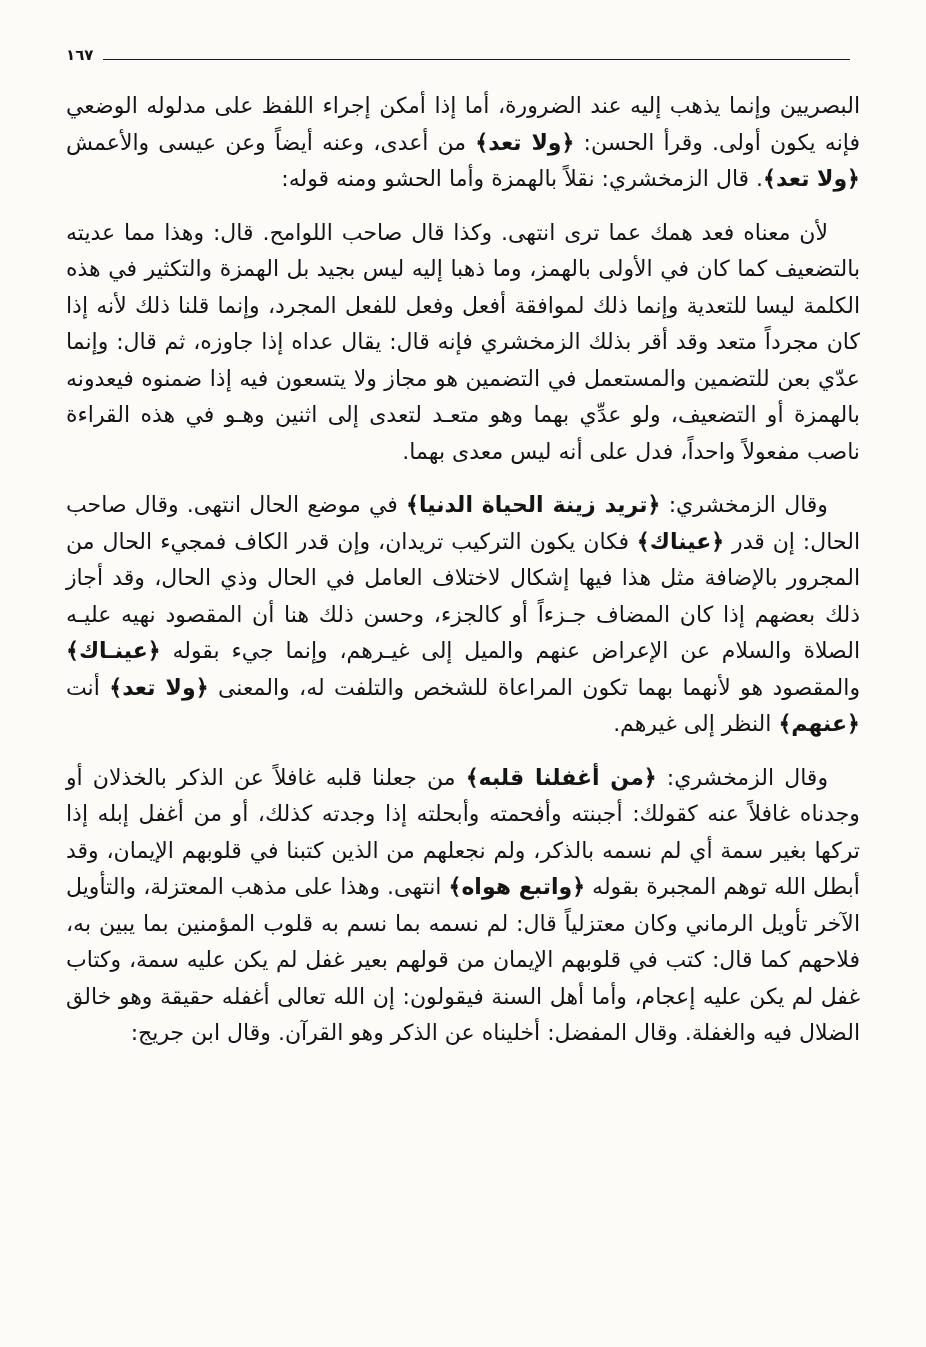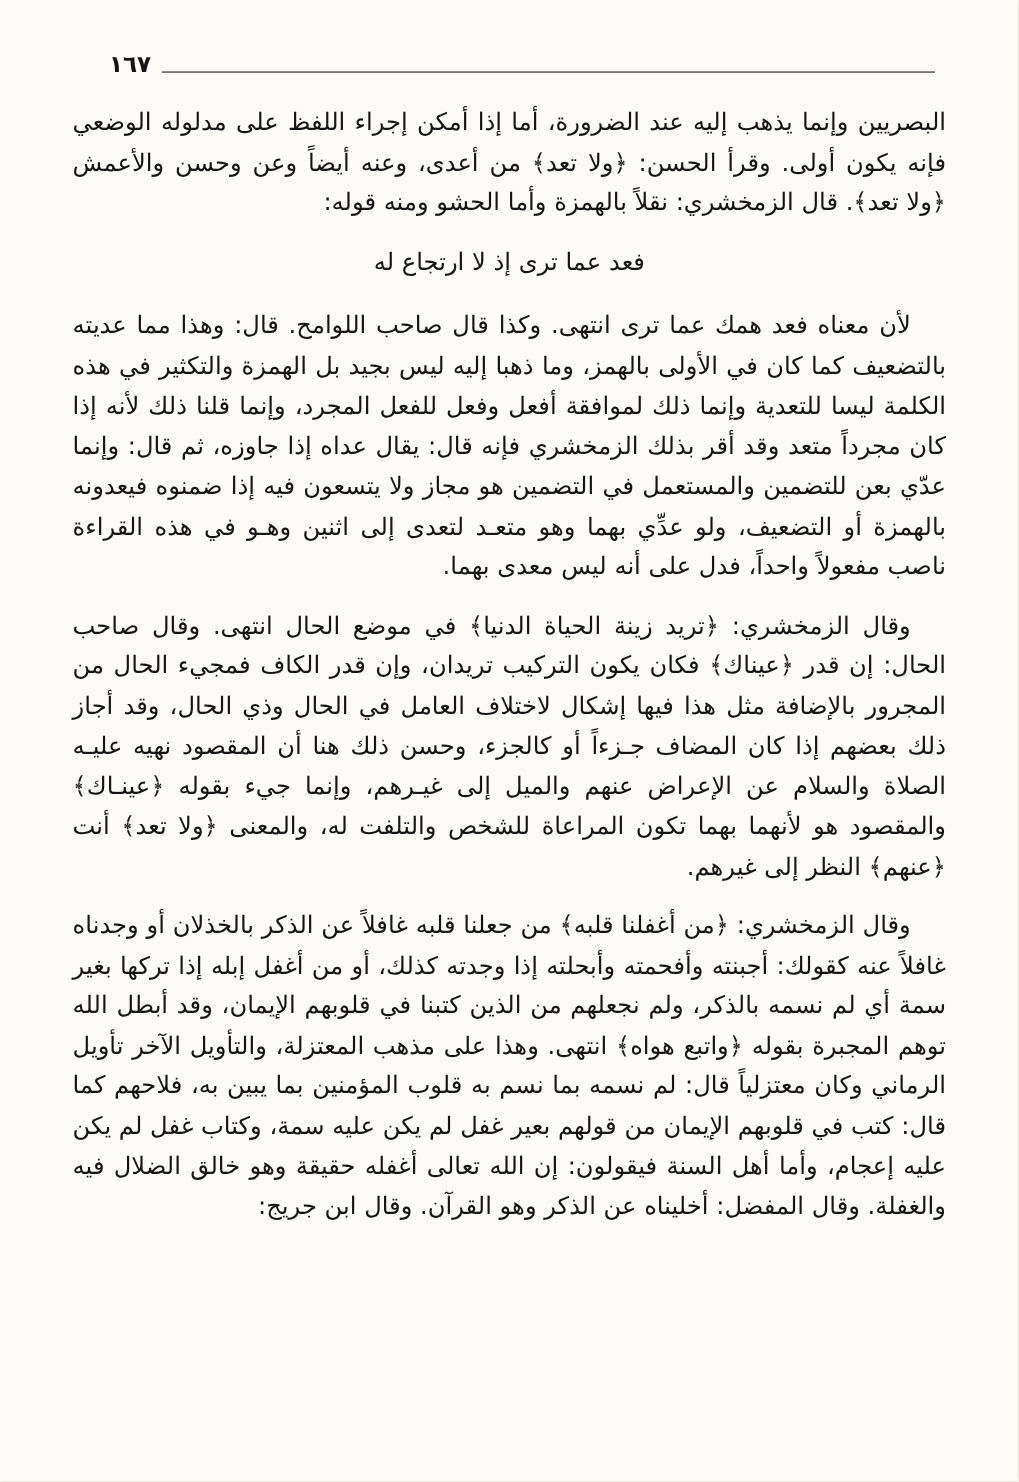--- a/index.html
+++ b/index.html
@@ -24,47 +24,46 @@
     font-size: 21px;
     margin-bottom: 24px;
   }
   .header-title { white-space: nowrap; letter-spacing: 0.2px; }
   .header-rule {
     flex: 1;
     border-bottom: 1.6px solid #1b1b1b;
     margin: 0 10px 4px 10px;
     height: 1px;
   }
-  .page-number { white-space: nowrap; font-size: 21px; margin-left: 33px; }
+  .page-number { white-space: nowrap; font-size: 15px; }
   .page-body {
     font-size: 22px;
     line-height: 1.66;
     text-align: justify;
     text-justify: inter-word;
   }
   p.para { margin-bottom: 17px; }
   p.body.indent { text-indent: 32px; }
   p.verse {
     text-align: center;
     text-indent: 0;
     margin: 12px 0 22px 0;
   }
-  .run.bold { font-weight: normal; }
+  .run.bold { font-weight: bold; }
 </style>
 </head>
 <body>
 
 <div class="page">
 
   <header class="page-header">
     <div class="header-rule"></div>
     <div class="page-number">١٦٧</div>
   </header>
 
   <main class="page-body">
-      <p class="para body"><span class="run">البصريين وإنما يذهب إليه عند الضرورة، أما إذا أمكن إجراء اللفظ على مدلوله الوضعي فإنه يكون أولى. وقرأ الحسن: </span><span class="run bold">﴿ولا تعد﴾</span><span class="run"> من أعدى، وعنه أيضاً وعن وحسن والأعمش </span><span class="run bold">﴿ولا تعد﴾</span><span class="run">. قال الزمخشري: نقلاً بالهمزة وأما الحشو ومنه قوله:</span></p>
-      <p class="para verse"><span class="run">فعد عما ترى إذ لا ارتجاع له</span></p>
+      <p class="para body"><span class="run">البصريين وإنما يذهب إليه عند الضرورة، أما إذا أمكن إجراء اللفظ على مدلوله الوضعي فإنه يكون أولى. وقرأ الحسن: </span><span class="run bold">﴿ولا تعد﴾</span><span class="run"> من أعدى، وعنه أيضاً وعن عيسى والأعمش </span><span class="run bold">﴿ولا تعد﴾</span><span class="run">. قال الزمخشري: نقلاً بالهمزة وأما الحشو ومنه قوله:</span></p>
       <p class="para body indent"><span class="run">لأن معناه فعد همك عما ترى انتهى. وكذا قال صاحب اللوامح. قال: وهذا مما عديته بالتضعيف كما كان في الأولى بالهمز، وما ذهبا إليه ليس بجيد بل الهمزة والتكثير في هذه الكلمة ليسا للتعدية وإنما ذلك لموافقة أفعل وفعل للفعل المجرد، وإنما قلنا ذلك لأنه إذا كان مجرداً متعد وقد أقر بذلك الزمخشري فإنه قال: يقال عداه إذا جاوزه، ثم قال: وإنما عدّي بعن للتضمين والمستعمل في التضمين هو مجاز ولا يتسعون فيه إذا ضمنوه فيعدونه بالهمزة أو التضعيف، ولو عدِّي بهما وهو متعـد لتعدى إلى اثنين وهـو في هذه القراءة ناصب مفعولاً واحداً، فدل على أنه ليس معدى بهما.</span></p>
       <p class="para body indent"><span class="run">وقال الزمخشري: </span><span class="run bold">﴿تريد زينة الحياة الدنيا﴾</span><span class="run"> في موضع الحال انتهى. وقال صاحب الحال: إن قدر </span><span class="run bold">﴿عيناك﴾</span><span class="run"> فكان يكون التركيب تريدان، وإن قدر الكاف فمجيء الحال من المجرور بالإضافة مثل هذا فيها إشكال لاختلاف العامل في الحال وذي الحال، وقد أجاز ذلك بعضهم إذا كان المضاف جـزءاً أو كالجزء، وحسن ذلك هنا أن المقصود نهيه عليـه الصلاة والسلام عن الإعراض عنهم والميل إلى غيـرهم، وإنما جيء بقوله </span><span class="run bold">﴿عينـاك﴾</span><span class="run"> والمقصود هو لأنهما بهما تكون المراعاة للشخص والتلفت له، والمعنى </span><span class="run bold">﴿ولا تعد﴾</span><span class="run"> أنت </span><span class="run bold">﴿عنهم﴾</span><span class="run"> النظر إلى غيرهم.</span></p>
       <p class="para body indent"><span class="run">وقال الزمخشري: </span><span class="run bold">﴿من أغفلنا قلبه﴾</span><span class="run"> من جعلنا قلبه غافلاً عن الذكر بالخذلان أو وجدناه غافلاً عنه كقولك: أجبنته وأفحمته وأبحلته إذا وجدته كذلك، أو من أغفل إبله إذا تركها بغير سمة أي لم نسمه بالذكر، ولم نجعلهم من الذين كتبنا في قلوبهم الإيمان، وقد أبطل الله توهم المجبرة بقوله </span><span class="run bold">﴿واتبع هواه﴾</span><span class="run"> انتهى. وهذا على مذهب المعتزلة، والتأويل الآخر تأويل الرماني وكان معتزلياً قال: لم نسمه بما نسم به قلوب المؤمنين بما يبين به، فلاحهم كما قال: كتب في قلوبهم الإيمان من قولهم بعير غفل لم يكن عليه سمة، وكتاب غفل لم يكن عليه إعجام، وأما أهل السنة فيقولون: إن الله تعالى أغفله حقيقة وهو خالق الضلال فيه والغفلة. وقال المفضل: أخليناه عن الذكر وهو القرآن. وقال ابن جريج:</span></p>
     </main>
 
 </div>
 
 </body></html>

